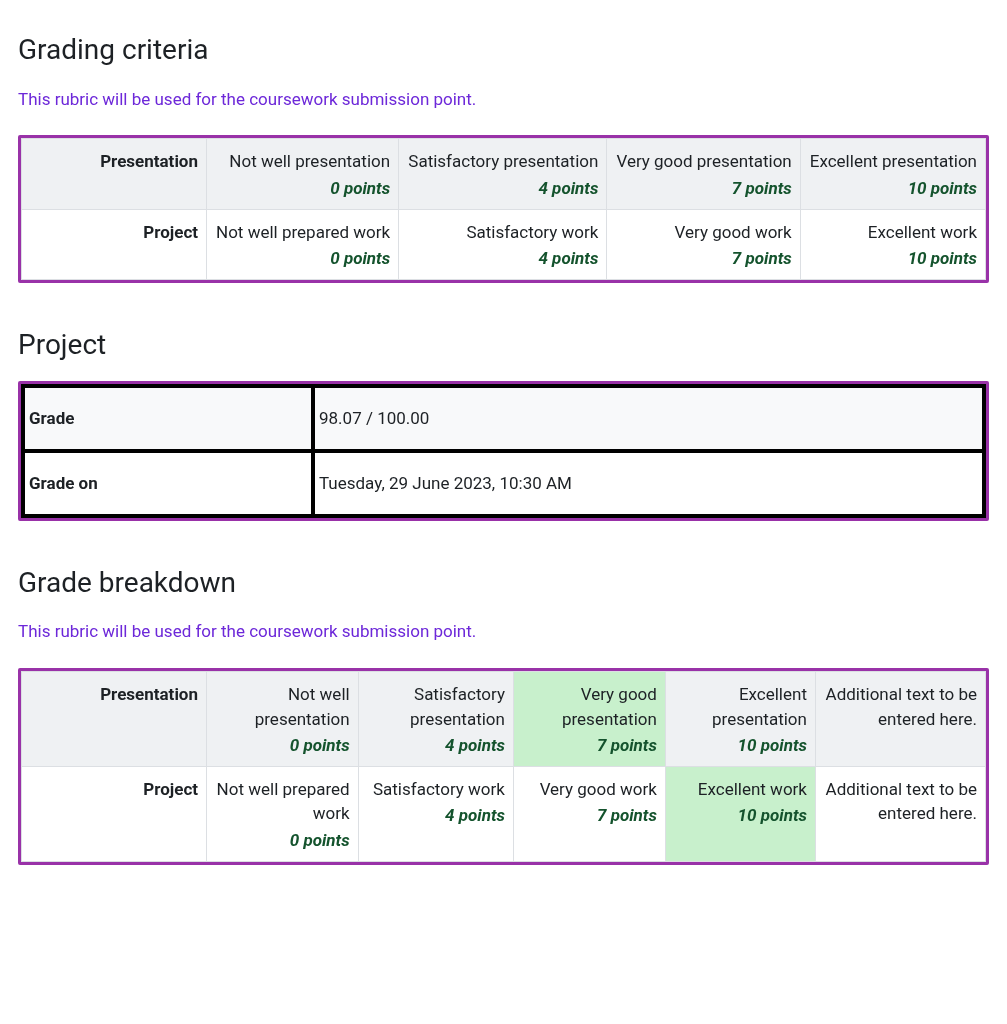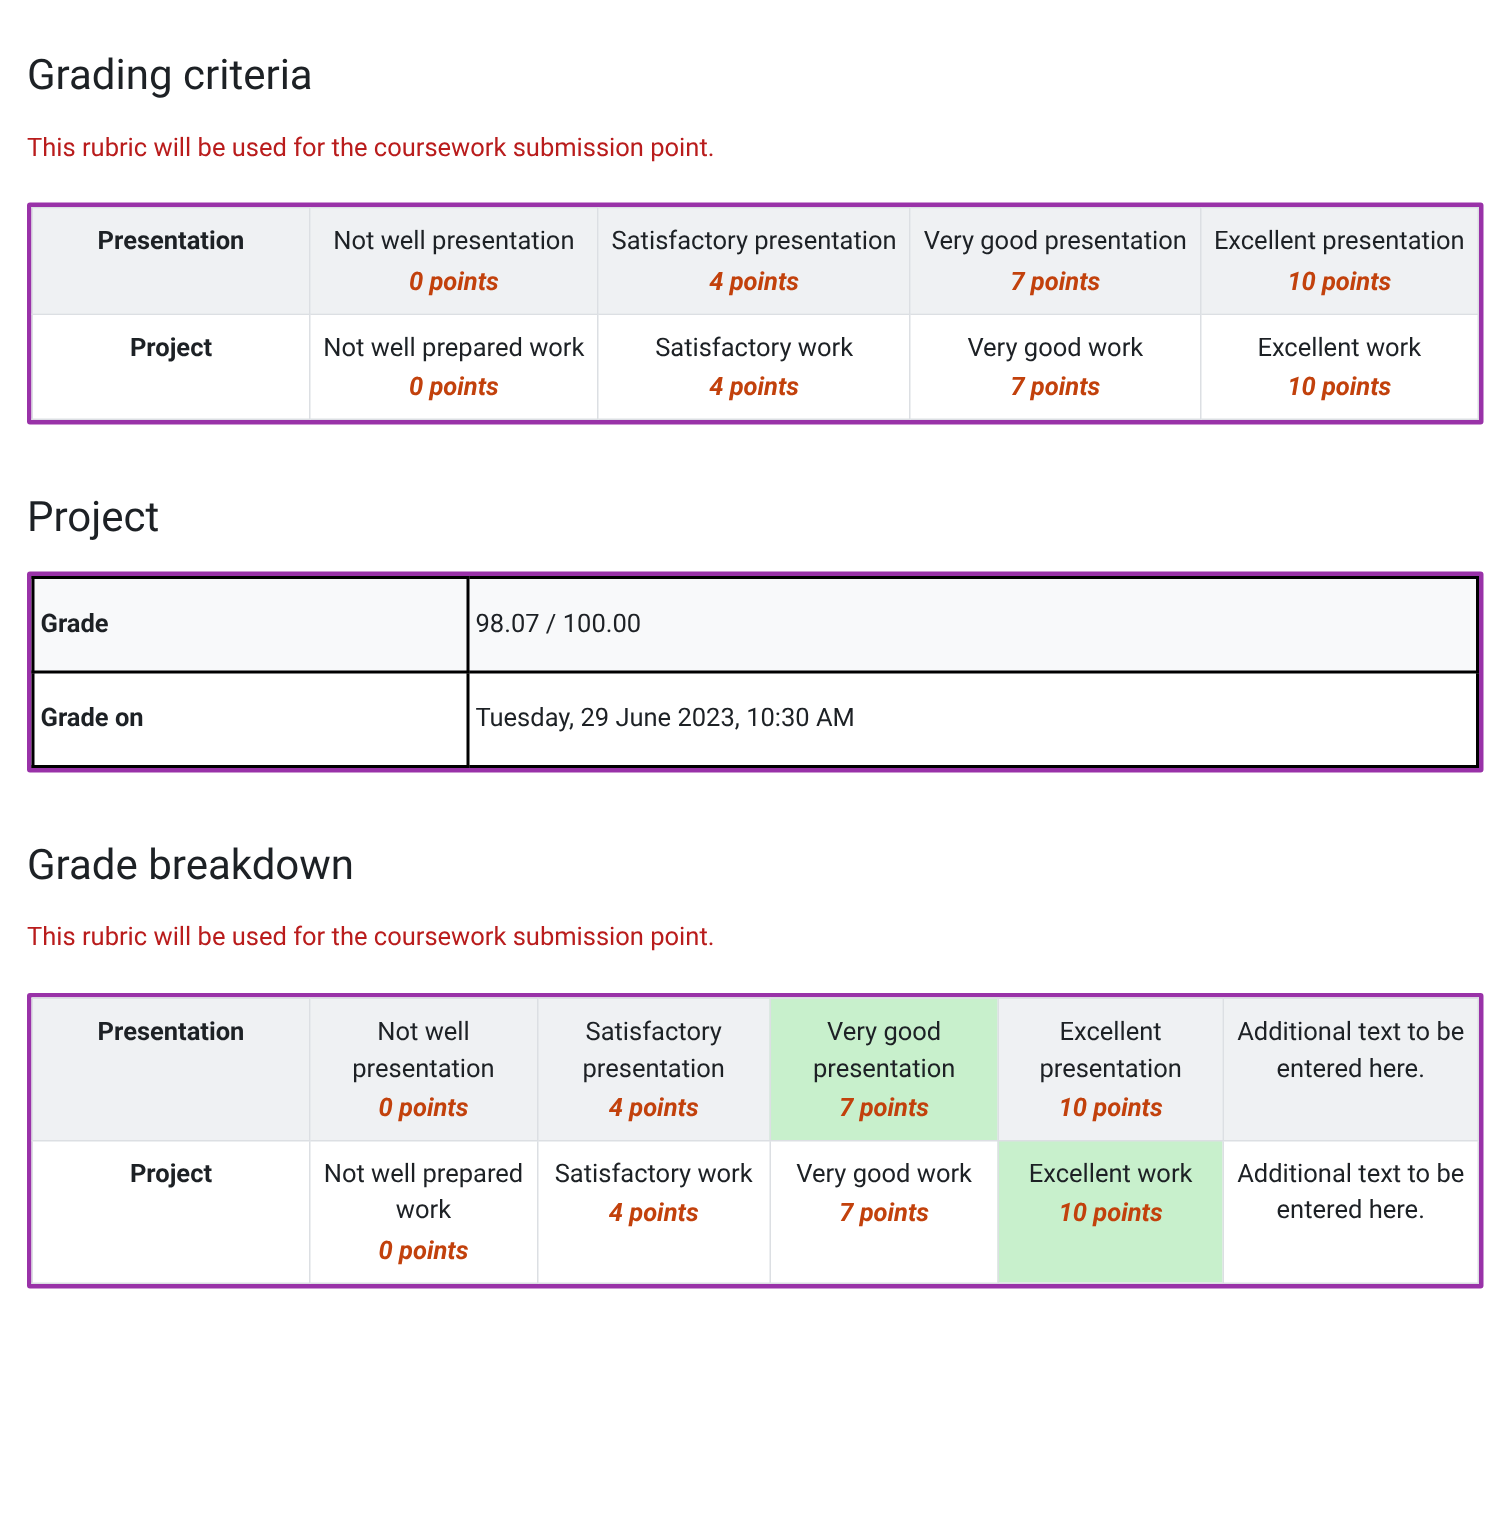--- a/index.html
+++ b/index.html
@@ -11,59 +11,59 @@
       background: #fff;
       font-size: 17px;
       line-height: 1.45;
     }
     h2 {
       font-weight: 400;
       font-size: 28px;
       margin: 12px 0 16px 0;
     }
     .h2-mt { margin-top: 42px; }
-    p.intro { margin: 14px 0 24px 0; color: #b91c1c; }
+    p.intro { margin: 14px 0 24px 0; color: #6d28d9; }
     .framed {
       border: 3px solid #9932a8;
       border-radius: 2px;
     }
     table { width: 100%; border-collapse: collapse; }
     table td, table th { vertical-align: top; }
 
     
     .rubric td, .rubric th {
       border: 1px solid #dcdfe3;
       padding: 10px 8px 8px 8px;
-      text-align: center;
+      text-align: right;
       font-weight: 400;
     }
     .rubric tr:first-child { background: #eff1f3; }
     .rubric .crit {
       font-weight: 700;
       width: 185px;
     }
     .rubric .cell {
       min-width: 140px;
       margin-left: 20px;
     }
     .points {
       display: block;
-      color: #c2410c;
+      color: #14532d;
       font-weight: 700;
       font-style: italic;
       margin-top: 2px;
     }
     .highlight {
       background: #c8f0cc;
     }
 
     
     .feedback { width: 100%; }
     .feedback td {
-      border: 2px solid #000000;
+      border: 4px solid #000000;
       padding: 18px 4px;
     }
     .feedback tr:nth-child(odd) { background: #f8f9fa; }
     .feedback tr:nth-child(even) { background: #ffffff; }
     .feedback .label {
       font-weight: 700;
       width: 290px;
     }
   </style>
 </head>

